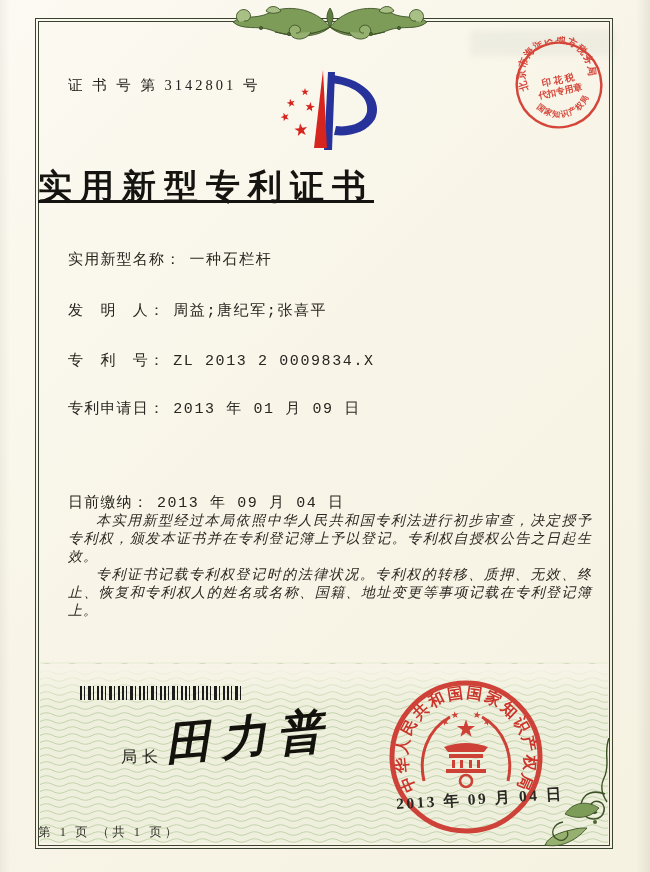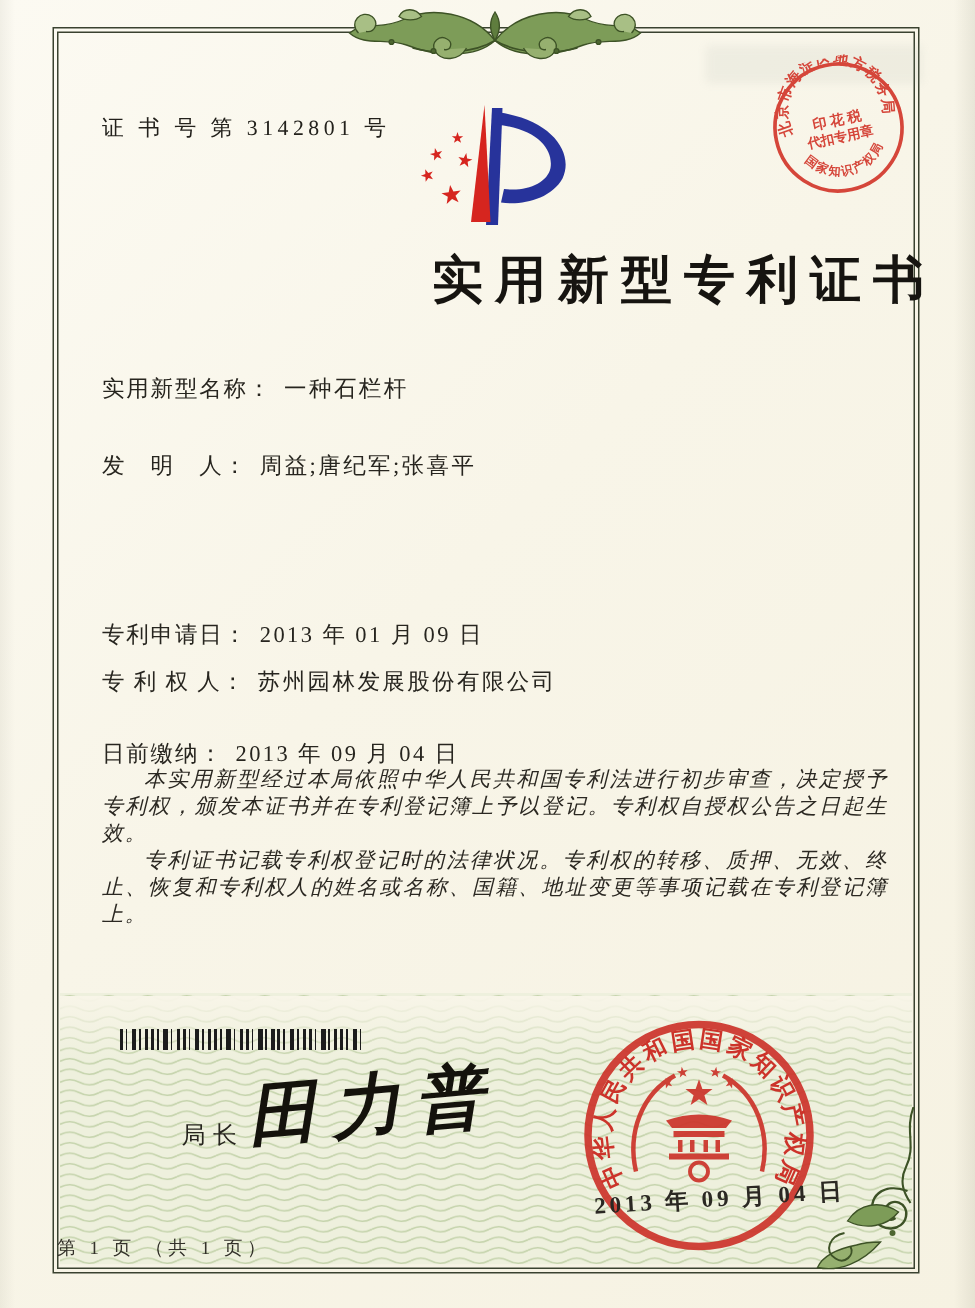--- a/index.html
+++ b/index.html
@@ -26,24 +26,24 @@
   }
   .guilloche-fade{
     position:absolute;left:40px;top:664px;width:568px;height:42px;
     background:linear-gradient(180deg,#f8f5e8 0%,rgba(248,245,232,0) 100%);
   }
   .cert-no{
     position:absolute;left:68px;top:76px;
     font-size:14.5px;letter-spacing:3px;color:#23211c;text-align:center;
   }
   .title{
-    position:absolute;left:38px;top:164px;width:586px;text-align:right;
-    font-size:34px;font-weight:600;letter-spacing:8px;color:#161410;
-  }
-  .field{position:absolute;left:68px;font-size:15px;color:#27251f;letter-spacing:1.2px;white-space:nowrap;}
+    position:absolute;left:38px;top:164px;width:586px;text-align:left;
+    font-size:34px;font-weight:600;letter-spacing:8px;color:#161410;text-decoration:underline;
+  }
+  .field{position:absolute;left:68px;font-size:15px;color:#27251f;letter-spacing:1.2px;white-space:nowrap;font-family:Liberation Mono, monospace;}
   .field .fvalue{margin-left:8px;letter-spacing:1.6px;}
   .body-text{
     position:absolute;left:68px;top:512px;width:524px;
     font-size:14px;line-height:18px;color:#2b2822;
     font-style:italic;letter-spacing:1.1px;text-align:justify;
   }
   .body-text p{margin:0;text-indent:2em;}
   .barcode{
     position:absolute;left:80px;top:686px;width:162px;height:14px;
     background:repeating-linear-gradient(90deg,
@@ -164,25 +164,25 @@
   </svg>
 
   <div class="title">实用新型专利证书</div>
 
   <div class="field" style="top:250px">
     <span class="flabel">实用新型名称：</span><span class="fvalue">一种石栏杆</span>
   </div>
   <div class="field" style="top:301px">
     <span class="flabel">发　明　人：</span><span class="fvalue">周益;唐纪军;张喜平</span>
   </div>
-  <div class="field" style="top:414px">
+  <div class="field" style="top:351px">
+    <span class="flabel">专　利　号：</span><span class="fvalue">ZL 2013 2 0009834.X</span>
+  </div>
+  <div class="field" style="top:399px">
     <span class="flabel">专利申请日：</span><span class="fvalue">2013 年 01 月 09 日</span>
-  </div>
-  <div class="field" style="top:445px">
-    <span class="flabel">专 利 权 人：</span><span class="fvalue">苏州园林发展股份有限公司</span>
   </div>
   <div class="field" style="top:493px">
     <span class="flabel">日前缴纳：</span><span class="fvalue">2013 年 09 月 04 日</span>
   </div>
 
   <div class="body-text">
     <p>本实用新型经过本局依照中华人民共和国专利法进行初步审查，决定授予专利权，颁发本证书并在专利登记簿上予以登记。专利权自授权公告之日起生效。</p>
     <p>专利证书记载专利权登记时的法律状况。专利权的转移、质押、无效、终止、恢复和专利权人的姓名或名称、国籍、地址变更等事项记载在专利登记簿上。</p>
   </div>
 

